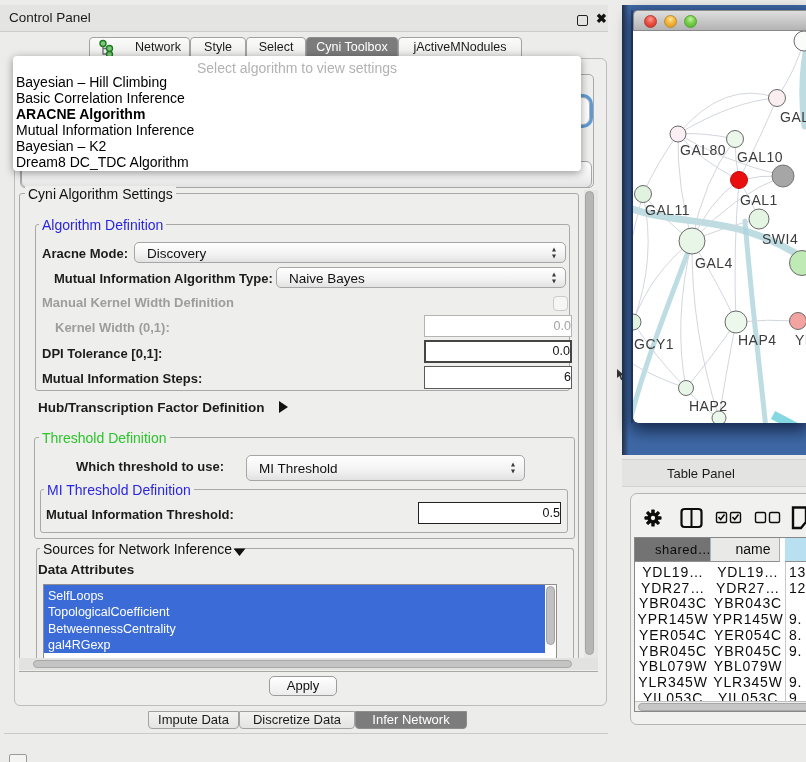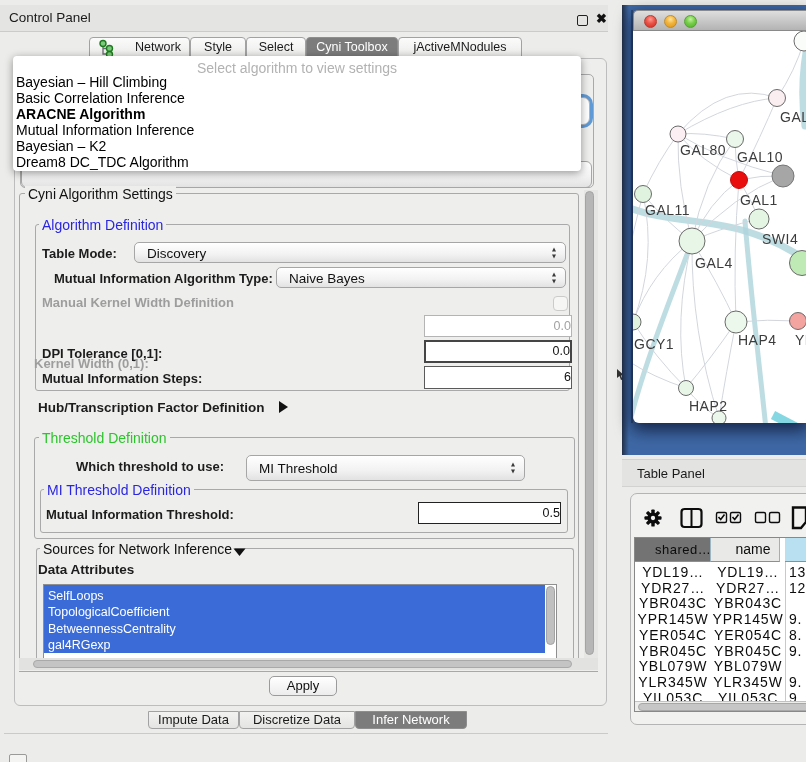--- a/index.html
+++ b/index.html
@@ -60,36 +60,36 @@
 <div class="groupbox" style="left:20px;top:74px;width:574px;height:114px;border-radius:5px;"></div>
 <div class="abs" style="left:26px;top:97px;width:564px;height:28px;background:#fff;border:1px solid #b5b5b5;border-radius:7px;box-shadow:0 0 0 3px #5f9ad6;box-sizing:border-box;"></div>
 <div class="combo" style="left:21px;top:161px;width:571px;height:27px;border-radius:6px;"></div>
 
 <div class="groupbox" style="left:19px;top:193px;width:560px;height:477px;"></div>
 <div class="gtitle" style="left:25px;top:186px;color:#111;">Cyni Algorithm Settings</div>
 
 <div class="groupbox" style="left:35px;top:224px;width:535px;height:167px;"></div>
 <div class="gtitle" style="left:39px;top:217px;color:#2a26e0;">Algorithm Definition</div>
 
-<div class="lbl" style="left:42px;top:246px;">Table Mode:</div>
+<div class="lbl" style="left:42px;top:246px;">Aracne Mode:</div>
 <div class="combo" style="left:134px;top:242px;width:432px;height:21px;">
     <span class="ctext">Discovery</span>
     <span class="arr"></span>
   </div>
 
 <div class="lbl" style="left:42px;top:271px;padding-left:12px;">Mutual Information Algorithm Type:</div>
 <div class="combo" style="left:276px;top:267px;width:290px;height:21px;">
     <span class="ctext">Naive Bayes</span>
     <span class="arr"></span>
   </div>
 
 <div class="lbl dis" style="left:42px;top:295px;">Manual Kernel Width Definition</div>
 <div class="abs" style="left:553px;top:296px;width:15px;height:15px;background:#f6f6f4;border:1px solid #cbcbc9;border-radius:4px;box-sizing:border-box;"></div>
 
-<div class="lbl dis" style="left:34px;top:320px;margin-top:36px;">Kernel Width (0,1):</div>
+<div class="lbl dis" style="left:55px;top:320px;">Kernel Width (0,1):</div>
 <div class="tfield" style="left:424px;top:315px;width:148px;height:22px;border:1px solid #b4b4b4;color:#a2a2a2;line-height:20px;">0.0</div>
 
 <div class="lbl" style="left:42px;top:346px;">DPI Tolerance [0,1]:</div>
 <div class="tfield" style="left:424px;top:340px;width:148px;height:23px;border:2px solid #454545;color:#111;line-height:19px;">0.0</div>
 
 <div class="lbl" style="left:42px;top:371px;">Mutual Information Steps:</div>
 <div class="tfield" style="left:424px;top:366px;width:148px;height:23px;border:1px solid #5a5a5a;color:#111;line-height:21px;">6</div>
 
 <div class="abs" style="left:38px;top:400px;font-size:13.5px;font-weight:bold;color:#1c1c1c;">Hub/Transcription Factor Definition</div>
 <svg class="abs" style="left:277px;top:400px;" width="12" height="14">
@@ -232,21 +232,21 @@
     <text x="1" y="318">GCY1</text>
     <text x="105" y="314">HAP4</text>
     <text x="162" y="314">YEL</text>
     <text x="56" y="380">HAP2</text>
   </g>
 </svg>
 </div>
 
 <div class="abs" style="left:622px;top:455px;width:184px;height:307px;background:#ececea;"></div>
 <div class="abs" style="left:622px;top:459px;width:184px;height:28px;background:#e3e3e1;border-top:1px solid #d2d2d0;border-bottom:1px solid #d2d2d0;box-sizing:border-box;"></div>
-<div class="abs" style="left:637px;top:466px;font-size:13px;color:#1b1b1b;">Table Panel</div>
+<div class="abs" style="left:667px;top:466px;font-size:13px;color:#1b1b1b;">Table Panel</div>
 
 <div class="abs" style="left:630px;top:493px;width:184px;height:232px;background:#f1f1ef;border:1px solid #b4b4b4;border-radius:7px;box-sizing:border-box;"></div>
 <svg class="abs" style="left:638px;top:504px;" width="168" height="30">
   <g id="gear" transform="translate(15,14) scale(0.9)">
     <g fill="#0c0c0c">
       <circle r="6.2"></circle>
       <g>
         <rect x="-1.9" y="-9.5" width="3.8" height="5" rx="1"></rect>
         <rect x="-1.9" y="4.5" width="3.8" height="5" rx="1"></rect>
         <rect x="-9.5" y="-1.9" width="5" height="3.8" rx="1"></rect>

